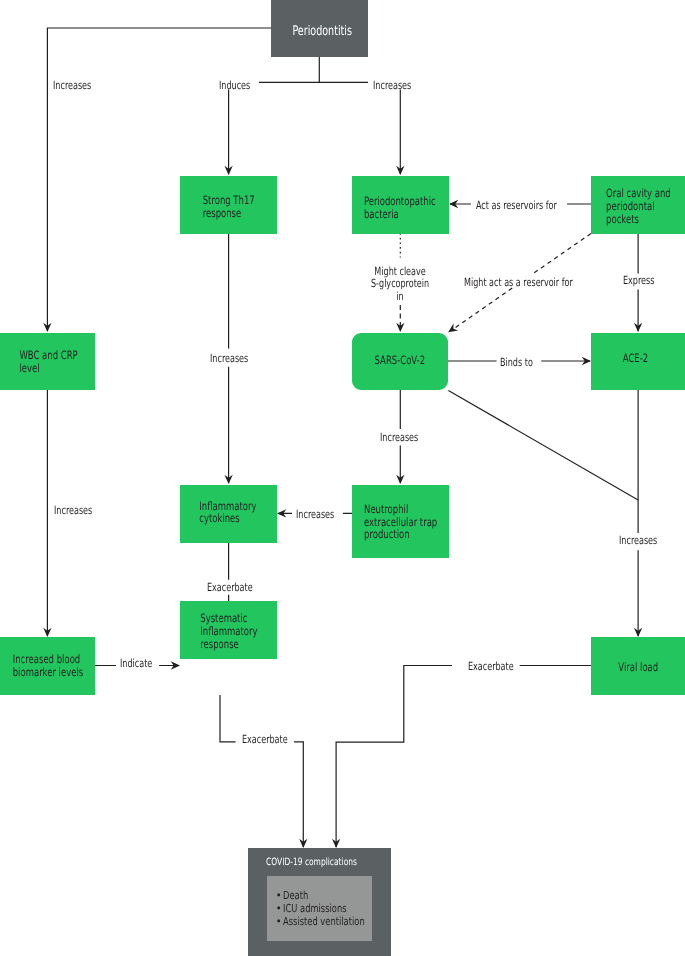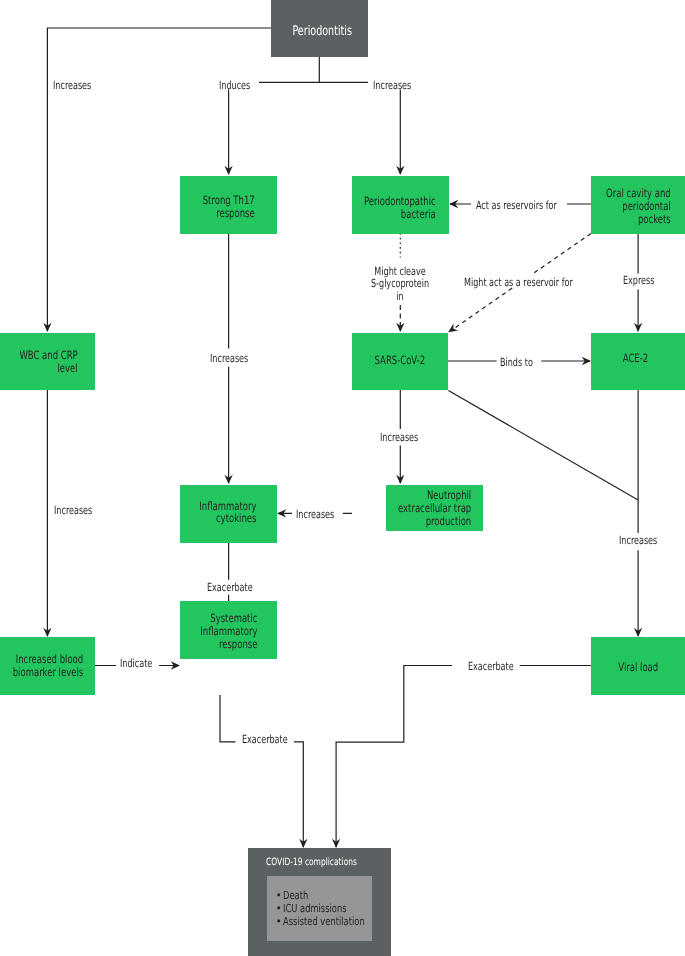--- a/index.html
+++ b/index.html
@@ -4,21 +4,21 @@
 <title>Periodontitis and COVID-19 flowchart</title>
 <style>
   html,body{margin:0;padding:0;background:#ffffff;}
   body{width:685px;height:956px;overflow:hidden;
        font-family:"DejaVu Sans Condensed","DejaVu Sans",sans-serif;
        -webkit-font-smoothing:antialiased;
        text-rendering:geometricPrecision;}
   #stage{position:relative;width:685px;height:956px;background:#fff;}
   svg.layer{position:absolute;left:0;top:0;width:685px;height:956px;overflow:visible;}
   .node{position:absolute;box-sizing:border-box;display:flex;align-items:center;
-        justify-content:center;text-align:right;}
+        justify-content:center;text-align:left;}
   .node .txt{display:block;transform:scaleX(0.82);transform-origin:center center;
              white-space:pre;line-height:12.9px;position:relative;top:3px;}
   .node.gray{background:#22c55e;}
   .node.gray .txt{color:#231f20;font-size:11.5px;}
   .node.dark{background:#5b6062;}
   .node.dark .txt{color:#ffffff;font-size:13.3px;transform:scaleX(0.80);}
   .elabel{position:absolute;white-space:pre;color:#231f20;font-size:11.2px;
           line-height:12.8px;text-align:center;
           transform:scaleX(0.80);transform-origin:left top;
           padding:2.5px 5px 3px 5px;box-sizing:content-box;}
@@ -134,31 +134,31 @@
       </div>
       <div class="node gray" style="left: 591px; top: 175.6px; width: 97px; height: 58px;">
         <span class="txt" style="top: 1.9px; left: -1.1px;">Oral cavity and
 periodontal
 pockets</span>
       </div>
       <div class="node gray" style="left: -2px; top: 332.6px; width: 97px; height: 57.5px;">
         <span class="txt" style="top: 0.4px; left: 2.07px;">WBC and CRP
 level</span>
       </div>
-      <div class="node gray" style="left: 352px; top: 332.6px; width: 96px; height: 57.5px;">
+      <div class="node gray" style="left: 352px; top: 332.6px; width: 96px; height: 57.5px; border-radius: 9px;">
         <span class="txt" style="top: -1.4px; left: -0.24px;">SARS-CoV-2</span>
       </div>
       <div class="node gray" style="left: 591px; top: 332.6px; width: 97px; height: 57.5px;">
         <span class="txt" style="top: -2.8px; left: -3.54px;">ACE-2</span>
       </div>
       <div class="node gray" style="left: 180px; top: 485px; width: 97px; height: 57.7px;">
         <span class="txt" style="top: -1.4px; left: -0.98px;">Inflammatory
 cytokines</span>
       </div>
-      <div class="node gray" style="left: 352px; top: 485px; width: 97px; height: 46px; margin-left: 34px;">
+      <div class="node gray" style="left: 352px; top: 485px; width: 97px; height: 73px;">
         <span class="txt" style="top: 0.5px; left: 0.37px;">Neutrophil
 extracellular trap
 production</span>
       </div>
       <div class="node gray" style="left: -2px; top: 637px; width: 97px; height: 57.5px;">
         <span class="txt" style="top: 0.3px; left: 1.22px;">Increased blood
 biomarker levels</span>
       </div>
       <div class="node gray" style="left: 180px; top: 601px; width: 97px; height: 57.5px;">
         <span class="txt" style="top: 1.5px; left: 0.73px;">Systematic

